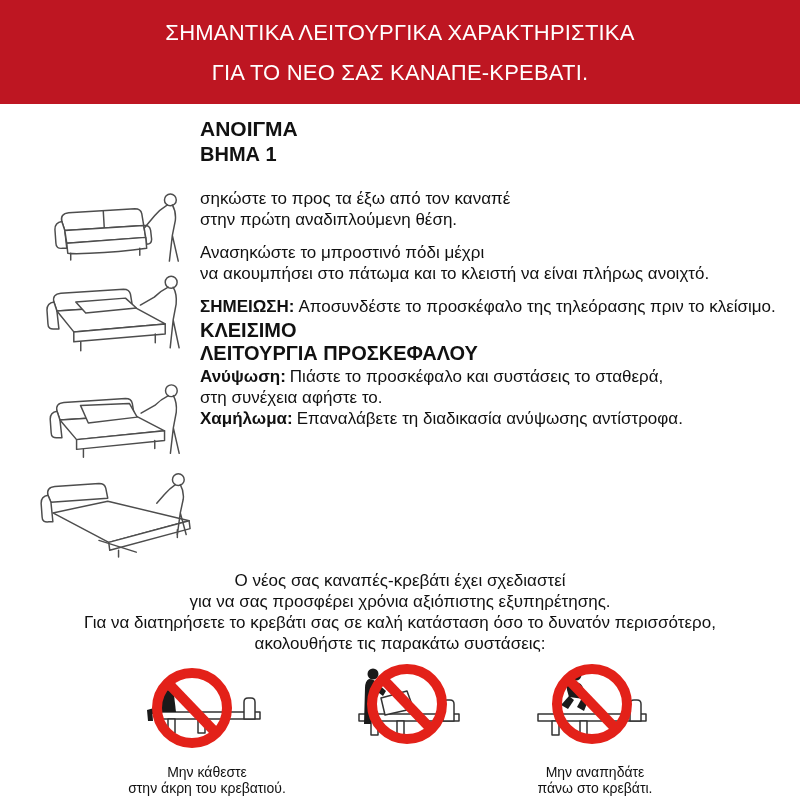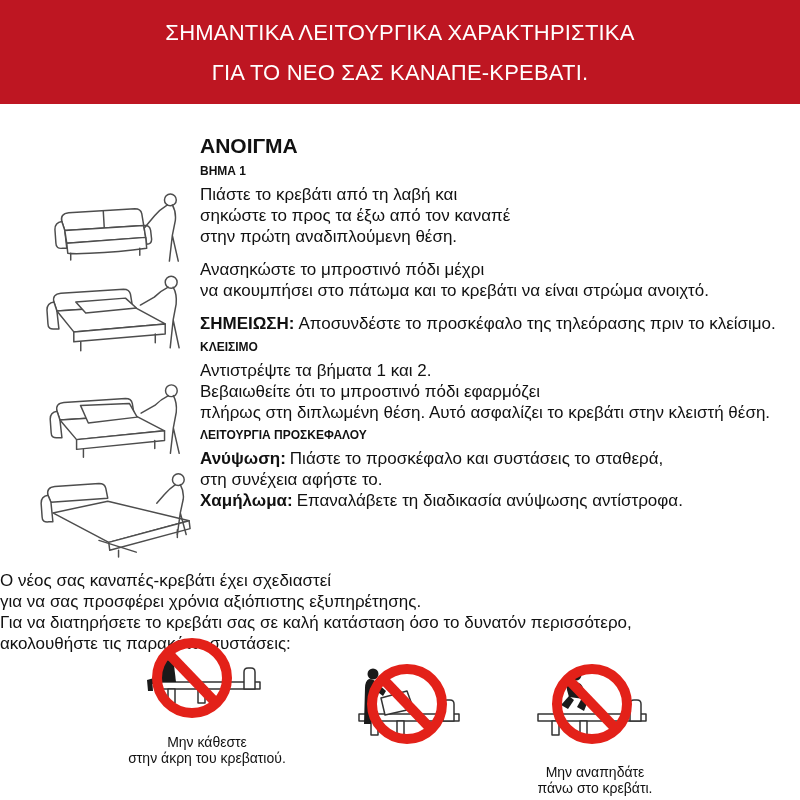--- a/index.html
+++ b/index.html
@@ -13,37 +13,37 @@
             display:flex; flex-direction:column; justify-content:center; align-items:center;
             text-align:center; font-size:22px; line-height:29px; letter-spacing:.2px;gap:11px; }
 
   
   .fig { position:absolute; }
   .fig svg { display:block; }
   .line-art { fill:#fff; stroke:#4d4d4d; stroke-width:1.5; stroke-linejoin:round; stroke-linecap:round; }
   .line-art-nf { fill:none; stroke:#4d4d4d; stroke-width:1.5; stroke-linejoin:round; stroke-linecap:round; }
 
   
-  .text-col { position:absolute; left:200px; top:133px; width:585px; font-size:17px; line-height:21px; }
+  .text-col { position:absolute; left:200px; top:116px; width:585px; font-size:17px; line-height:21px; }
   .text-col .h1 { font-size:21px; line-height:25px; font-weight:bold; margin-bottom:3px; }
-  .text-col .h2 { font-size:12px; line-height:21px; font-weight:bold; margin:2px 0 2px 0; }
+  .text-col .h2 { font-size:20px; line-height:21px; font-weight:bold; margin:2px 0 2px 0; }
   .text-col p  { margin:0; }
   .gap6  { margin-bottom:6px !important; }
   .gap12 { margin-bottom:12px !important; }
   .gap3  { margin-bottom:3px !important; }
   .b { font-weight:bold; margin-right:4px; }
 
   
-  .intro { position:absolute; top:570px; left:0; width:800px; text-align:left;
+  .intro { position:absolute; top:570px; left:0; width:800px; text-align:center;
            font-size:17px; line-height:21px; }
 
   
   .prohibit-item { position:absolute; width:230px; text-align:center; }
   .prohibit-item .caption { font-size:14px; line-height:16px; margin-top:6px; }
-  .p1 { left:92px;  top:632px; }
+  .p1 { left:92px;  top:662px; }
   .p2 { left:293px; top:658px; }
   .p3 { left:480px; top:660px; }
   .sign-red { stroke:var(--sign-red,#E32119); }
   .sign-black { fill:#1a1a1a; }
   .bed-line { fill:#fff; stroke:#333; stroke-width:1.5; stroke-linejoin:round; }
 </style>
 </head>
 <body>
 
 <div class="page">
@@ -125,40 +125,35 @@
     </svg>
   </div>
 
   <div class="text-col">
 
     <div class="h1">ΑΝΟΙΓΜΑ</div>
 
 
     <div class="h2">ΒΗΜΑ 1</div>
     <p class="gap12">
-      <span>Πιάστε το κρεβάτι από τη λαβή και</span><br>
+      <br>
       <span>σηκώστε το προς τα έξω από τον καναπέ</span><br>
       <span>στην πρώτη αναδιπλούμενη θέση.</span>
     </p>
 
     <p class="gap12">
       <span>Ανασηκώστε το μπροστινό πόδι μέχρι</span><br>
-      <span>να ακουμπήσει στο πάτωμα και το κρεβάτι να είναι στρώμα ανοιχτό.</span>
+      <span>να ακουμπήσει στο πάτωμα και το κλειστή να είναι πλήρως ανοιχτό.</span>
     </p>
 
     <p class="gap3">
       <span class="b">ΣΗΜΕΙΩΣΗ:</span><span>Αποσυνδέστε το προσκέφαλο της τηλεόρασης πριν το κλείσιμο.</span>
     </p>
 
     <div class="h2">ΚΛΕΙΣΙΜΟ</div>
-    <p>
-      <span>Αντιστρέψτε τα βήματα 1 και 2.</span><br>
-      <span>Βεβαιωθείτε ότι το μπροστινό πόδι εφαρμόζει</span><br>
-      <span>πλήρως στη διπλωμένη θέση. Αυτό ασφαλίζει το κρεβάτι στην κλειστή θέση.</span>
-    </p>
 
     <div class="h2">ΛΕΙΤΟΥΡΓΙΑ ΠΡΟΣΚΕΦΑΛΟΥ</div>
     <p>
       <span class="b">Ανύψωση:</span><span>Πιάστε το προσκέφαλο και συστάσεις το σταθερά,</span><br>
       <span>στη συνέχεια αφήστε το.</span><br>
       <span class="b">Χαμήλωμα:</span><span>Επαναλάβετε τη διαδικασία ανύψωσης αντίστροφα.</span>
     </p>
   </div>
 
   <div class="intro">

